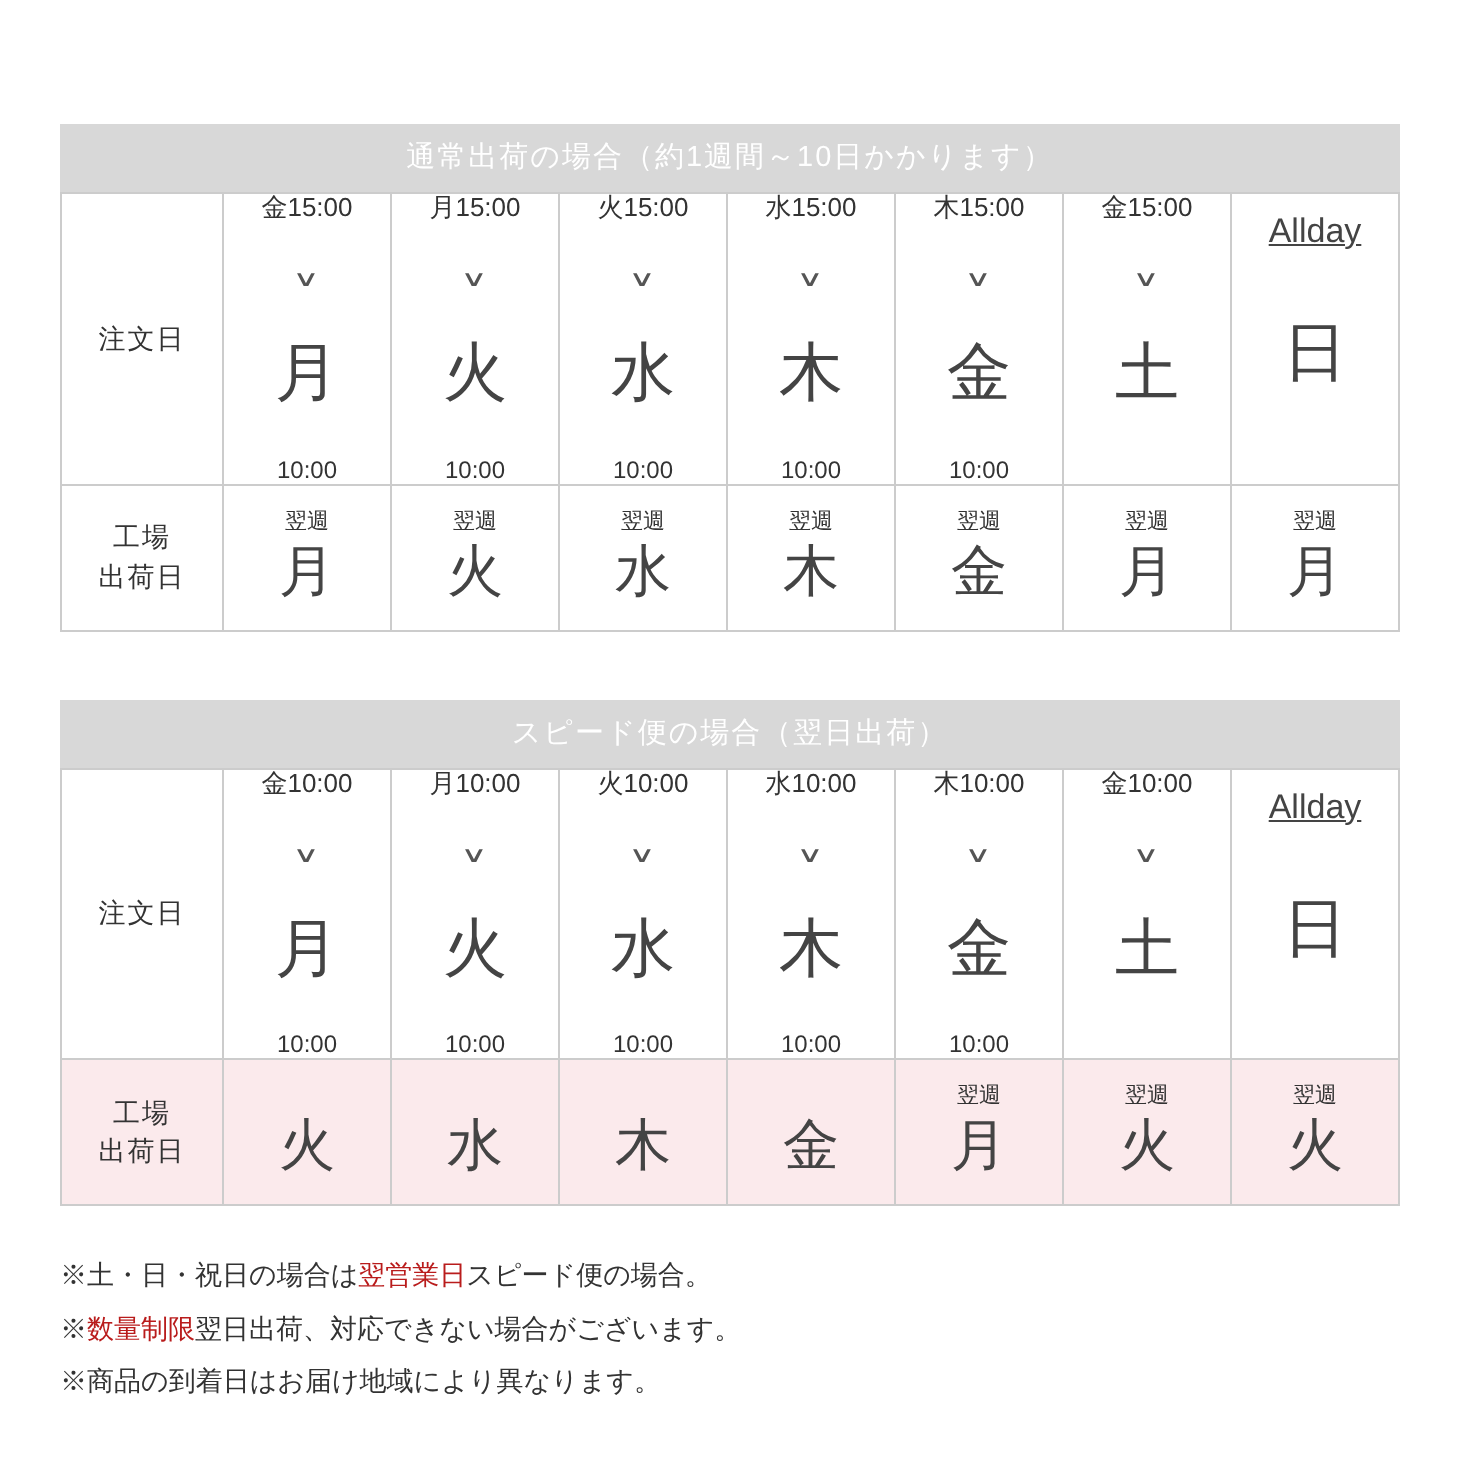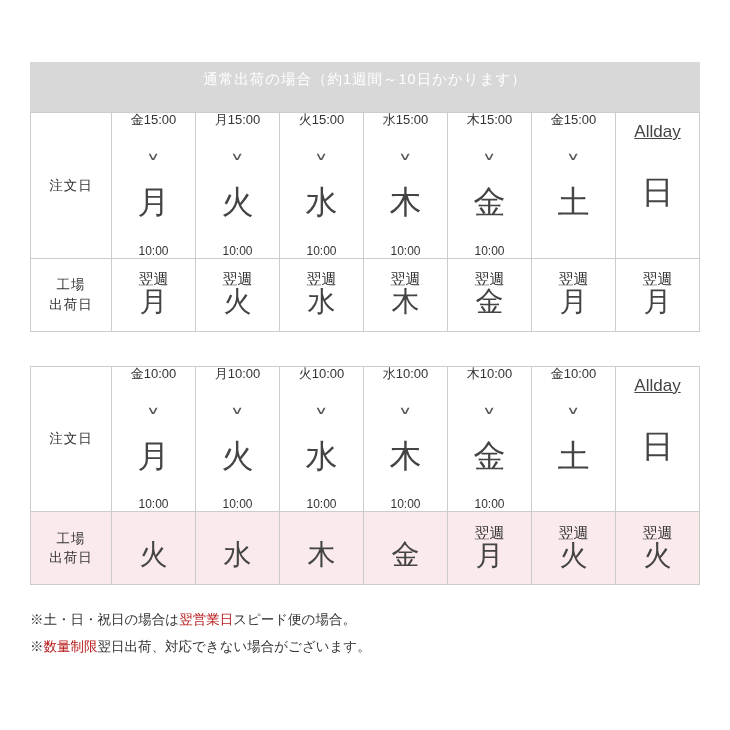--- a/index.html
+++ b/index.html
@@ -19,21 +19,21 @@
     width: 730px;
     height: 730px;
     box-sizing: border-box;
     padding: 62px 30px 0 30px;
   }
   .table-block {
     width: 670px;
     margin: 0 auto;
   }
   .block-title {
-    height: 50px;
+    height: 34px;
     line-height: 34px;
     background: #d8d8d8;
     color: #ffffff;
     text-align: center;
     font-size: 14.5px;
     letter-spacing: 1px;
     font-weight: normal;
   }
   table.sched {
     border-collapse: collapse;
@@ -96,21 +96,21 @@
     height: 72px;
   }
   .ship-inner {
     display: flex;
     flex-direction: column;
     align-items: center;
     justify-content: center;
     line-height: 1;
   }
   .ship-pre {
-    font-size: 15px;
+    font-size: 11px;
     color: #333;
     margin-bottom: 1px;
     min-height: 14px;
   }
   .ship-kanji {
     font-size: 28px;
     color: #444;
     line-height: 1.1;
   }
   .allday {
@@ -256,20 +256,21 @@
           </div>
         </td>
       </tr>
     </tbody>
       </table>
   </div>
 
   <div class="gap"></div>
 
   <div class="table-block">
+    <div class="block-title">スピード便の場合（翌日出荷）</div>
     <table class="sched">
       <tbody>
           <tr>
         <td class="rowlabel">注文日</td>
         <td class="order-cell">
           <div class="order-inner">
             <span class="small-top">金10:00</span>
             <span class="caret">∨</span>
             <span class="big-kanji">月</span>
             <span class="small-bot">10:00</span>
@@ -375,15 +376,18 @@
       </table>
   </div>
 
   <div class="notes">
     <div>
       <span>※土・日・祝日の場合は</span><span class="link-blue">翌営業日</span><span>スピード便の場合。</span>
     </div>
     <div>
       <span>※</span><span class="link-blue">数量制限</span><span>翌日出荷、対応できない場合がございます。</span>
     </div>
+    <div>
+      <span>※商品の到着日はお届け地域により異なります。</span><span class="link-blue"></span><span></span>
+    </div>
   </div>
 
 </div>
 
 </body></html>

